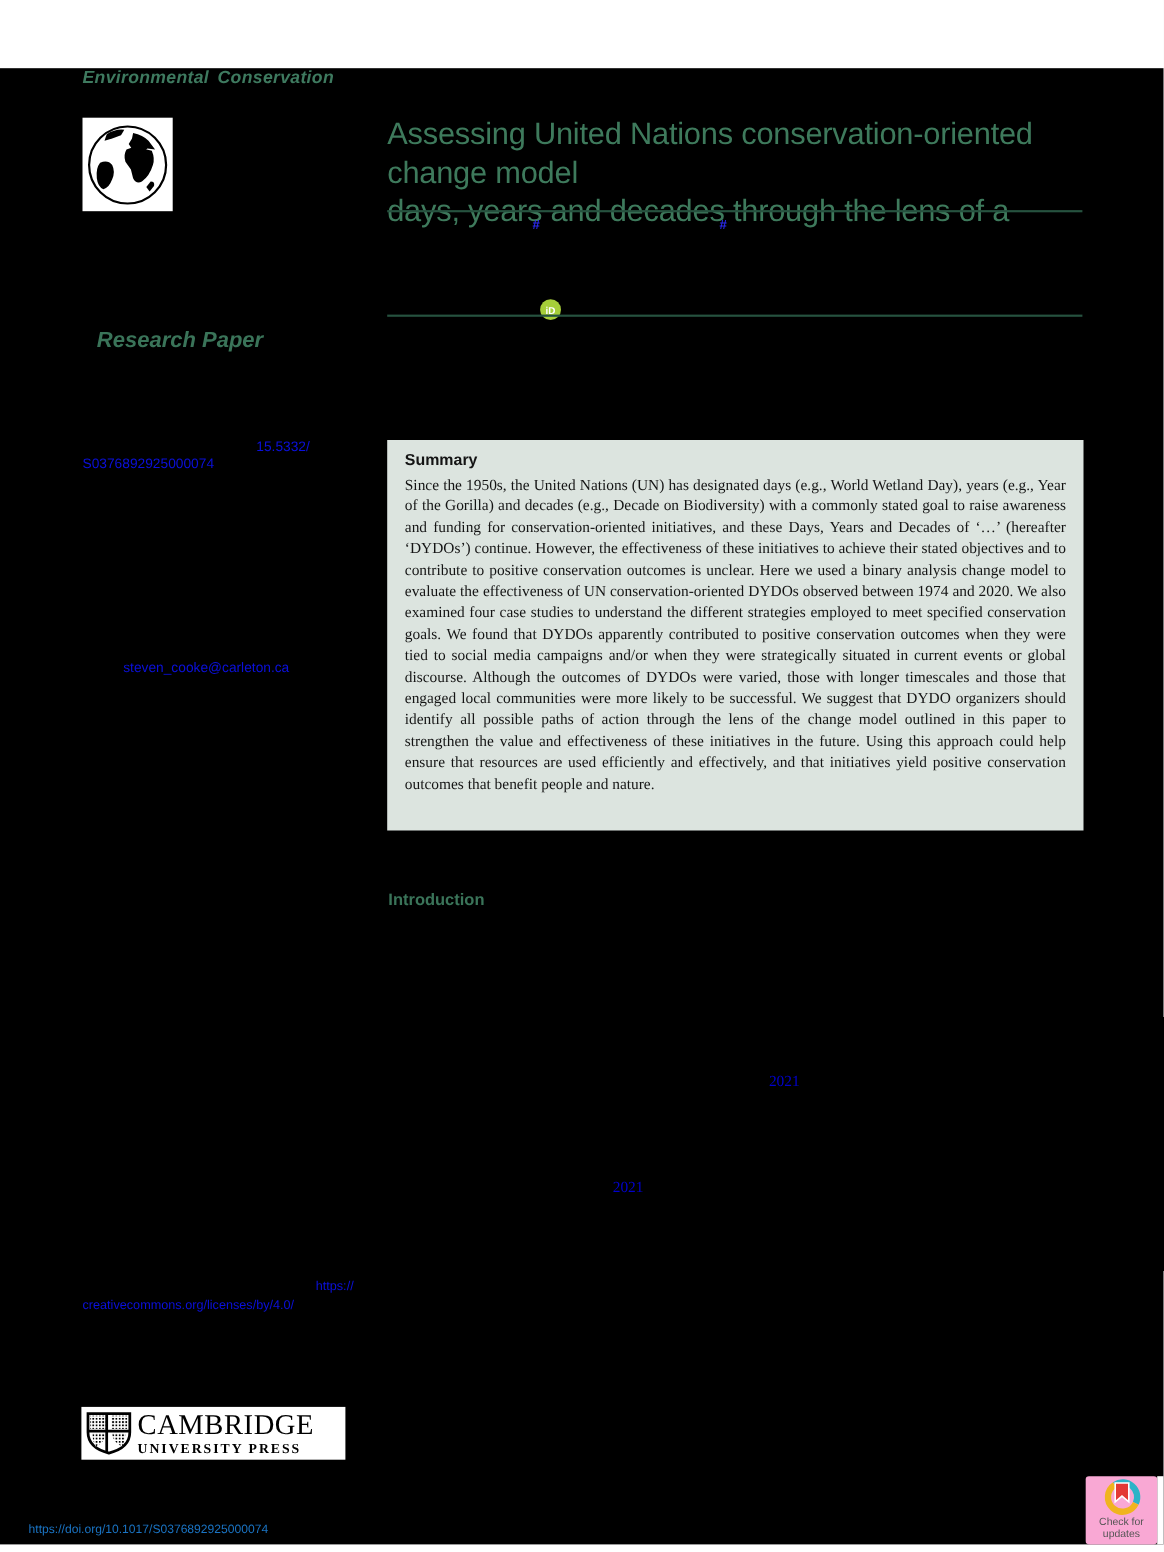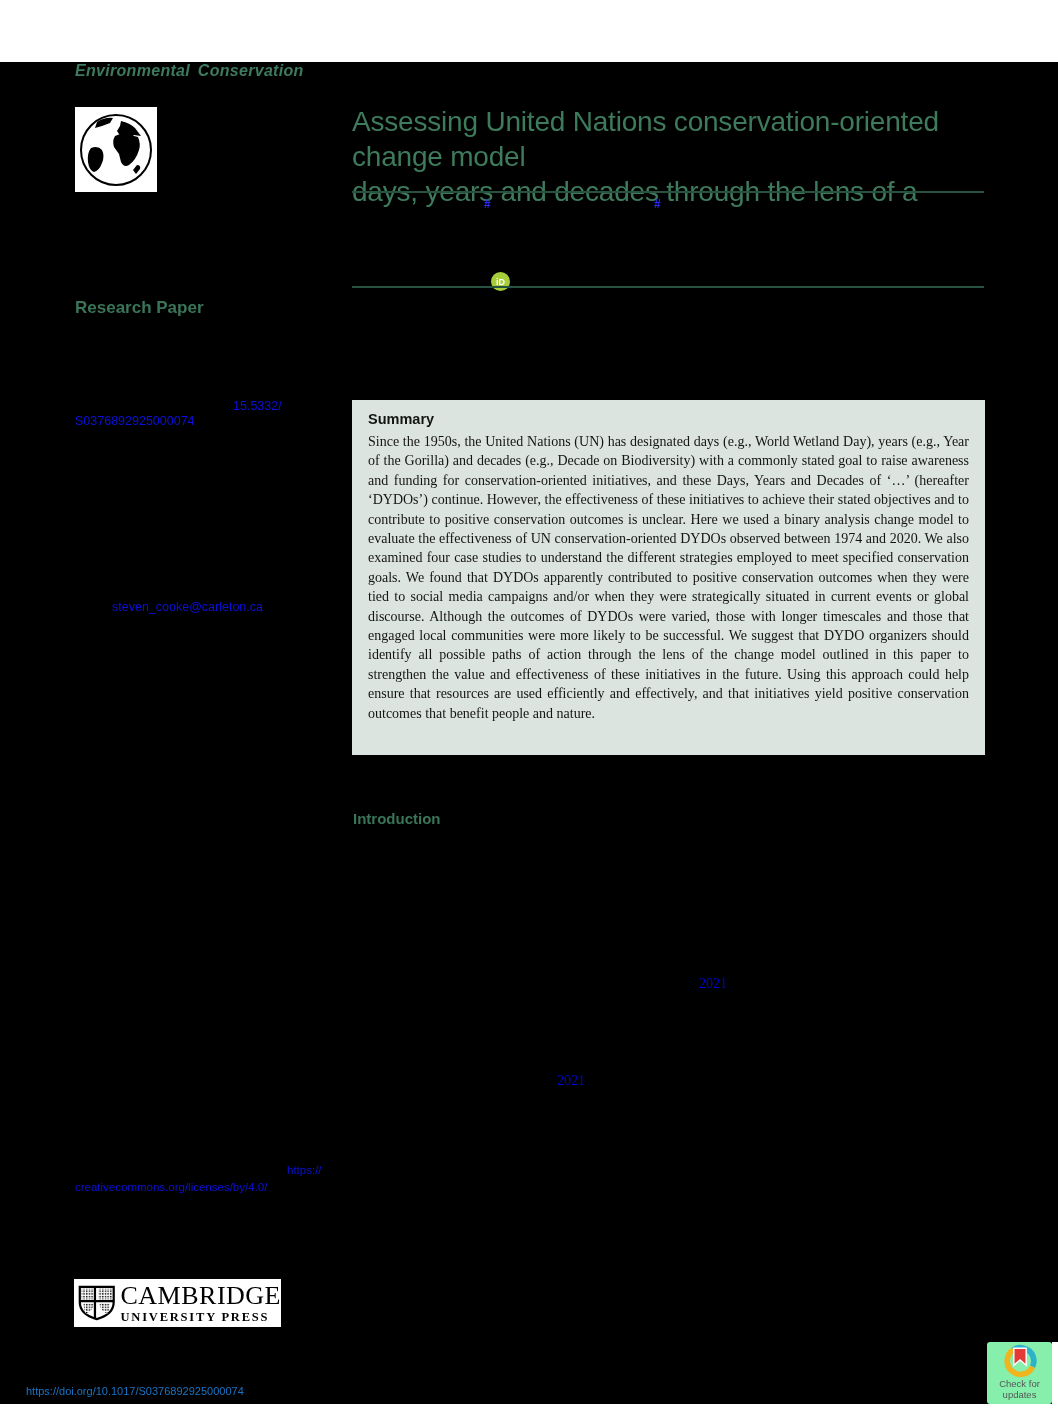--- a/index.html
+++ b/index.html
@@ -23,21 +23,21 @@
   .rule-bottom{top:286px;}
 
   .hash{font-size:12px;font-weight:700;color:#2A2AEF;cursor:pointer;}
   .hash1{left:484px;top:197px;}
   .hash2{left:654px;top:197px;}
 
   .orcid{left:491px;top:272px;width:19px;height:19px;border-radius:50%;background:#A6CE39;
          color:#ffffff;font-size:9px;font-weight:700;display:flex;align-items:center;
          justify-content:center;cursor:pointer;}
 
-  .research-paper{left:75px;top:298px;font-size:17px;font-weight:700;color:#3A7459;}
+  .research-paper{left:88px;top:298px;font-size:20px;font-weight:700;color:#3A7459;font-style:italic;}
 
   .blue-link{color:#0B10DC;cursor:pointer;}
   .doi-frag1{left:233px;top:399px;font-size:12.5px;}
   .doi-frag2{left:75px;top:414px;font-size:12.5px;}
   .email{left:112px;top:600px;font-size:12.5px;}
 
   .summary-box{left:352px;top:400px;width:601px;height:332px;background:#DCE4DF;
                padding:11px 16px 12px 16px;color:#141414;}
   .summary-head{font-size:14.5px;font-weight:700;font-family:"Liberation Sans",sans-serif;
                 margin-bottom:5px;}
@@ -47,31 +47,31 @@
   .intro-heading{left:353px;top:810px;font-size:15px;font-weight:700;color:#3A7459;text-align:center;}
 
   .year-link{font-family:"Liberation Serif",serif;font-size:14px;color:#0000CD;cursor:pointer;}
   .year1{left:699px;top:976px;}
   .year2{left:557px;top:1073px;}
 
   .cc-link{font-size:11.5px;color:#0B10DC;cursor:pointer;}
   .cc1{left:287px;top:1164px;}
   .cc2{left:75px;top:1181px;}
 
-  .cambridge-box{left:74px;top:1279px;width:207px;height:48px;background:#ffffff;
+  .cambridge-box{left:74px;top:1279px;width:240px;height:48px;background:#ffffff;
                  display:flex;align-items:center;gap:5px;padding-left:4px;box-sizing:border-box;}
   .cambridge-text{display:flex;flex-direction:column;line-height:1;color:#000;}
   .cambridge-line1{font-family:"Liberation Serif",serif;font-size:26px;font-weight:500;
                    letter-spacing:.5px;}
   .cambridge-line2{font-family:"Liberation Serif",serif;font-size:12.5px;font-weight:600;
                    letter-spacing:1.8px;margin-top:2px;}
 
   .footer-doi{left:10px;top:1385px;font-size:11px;color:#1A74C4;cursor:pointer;padding-left:16px;}
 
-  .badge{left:987px;top:1342px;width:65px;height:62px;background:#86efac;border-radius:3px;
+  .badge{left:987px;top:1342px;width:65px;height:62px;background:#f9a8d4;border-radius:3px;
          display:flex;flex-direction:column;align-items:center;cursor:pointer;}
   .badge-text{font-size:9.5px;color:#555555;line-height:10.5px;text-align:center;margin-top:-1px;}
 </style>
 </head>
 <body>
 
 <div class="page">
 
   <div class="abs black-bg"></div>
   <div class="abs white-sliver"></div>

